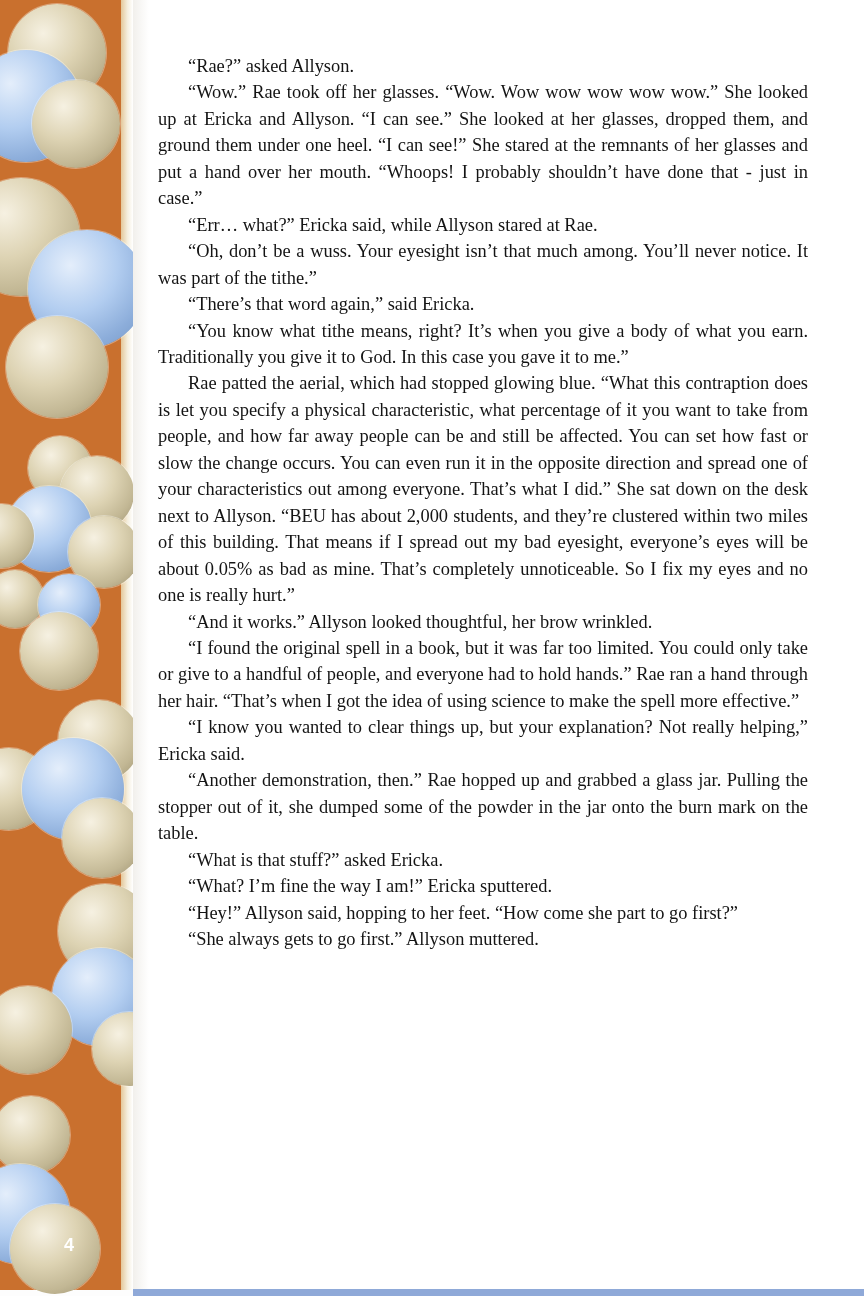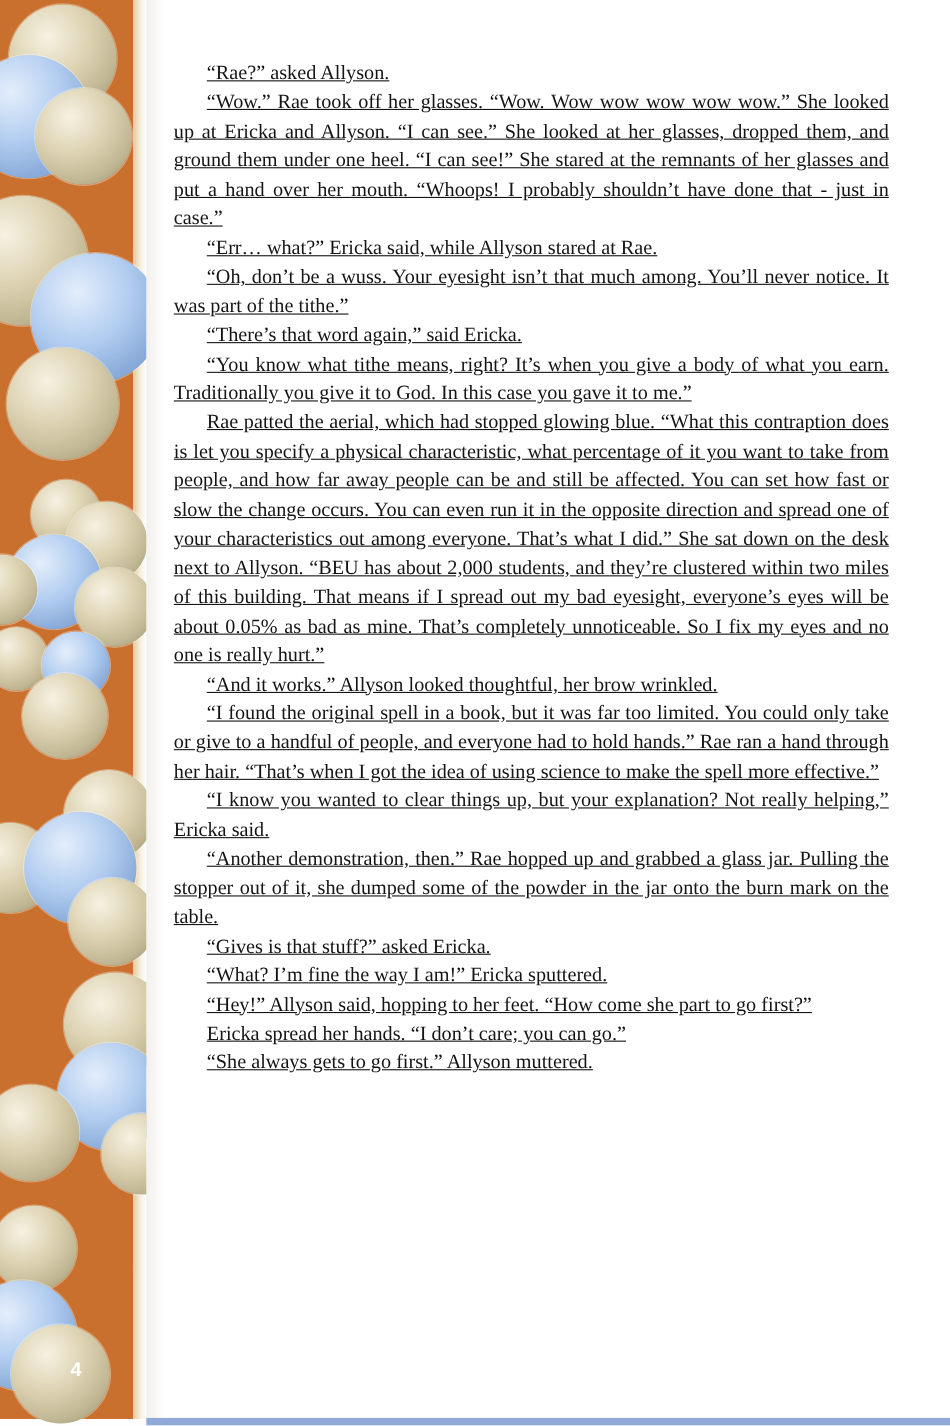--- a/index.html
+++ b/index.html
@@ -34,21 +34,21 @@
   .wm-big{font-size:48px;letter-spacing:1px;}
   .atom{position:absolute;border-radius:50%;
         background:radial-gradient(circle at 38% 32%, rgba(150,180,220,.45), rgba(90,125,185,.40) 70%, rgba(70,100,160,.40));
         display:flex;align-items:center;justify-content:center;
         font-family:"DejaVu Sans", sans-serif;color:rgba(255,255,255,.75);font-size:30px;}
   .arrow-wm{position:absolute;}
 
   
   .text-block{position:absolute;left:158px;top:53px;width:650px;z-index:2;}
   .para{margin:0;text-indent:30px;text-align:justify;color:#141414;
-        font:18.4px/26.45px "Liberation Serif", serif;text-decoration:underline;}
+        font:18.4px/26.45px "Liberation Serif", serif;}
 
   
   .bottom-strip{position:absolute;left:133px;right:0;bottom:0;height:7px;background:#8fa9d8;}
 </style>
 </head>
 <body>
 
 <div class="page">
 
   <div class="watermarks">
@@ -103,24 +103,23 @@
         <p class="para">“Wow.” Rae took off her glasses. “Wow. Wow wow wow wow wow.” She looked up at Ericka and Allyson. “I can see.” She looked at her glasses, dropped them, and ground them under one heel. “I can see!” She stared at the remnants of her glasses and put a hand over her mouth. “Whoops! I probably shouldn’t have done that - just in case.”</p>
         <p class="para">“Err… what?” Ericka said, while Allyson stared at Rae.</p>
         <p class="para">“Oh, don’t be a wuss. Your eyesight isn’t that much among. You’ll never notice. It was part of the tithe.”</p>
         <p class="para">“There’s that word again,” said Ericka.</p>
         <p class="para">“You know what tithe means, right? It’s when you give a body of what you earn. Traditionally you give it to God. In this case you gave it to me.”</p>
         <p class="para">Rae patted the aerial, which had stopped glowing blue. “What this contraption does is let you specify a physical characteristic, what percentage of it you want to take from people, and how far away people can be and still be affected. You can set how fast or slow the change occurs. You can even run it in the opposite direction and spread one of your characteristics out among everyone. That’s what I did.” She sat down on the desk next to Allyson. “BEU has about 2,000 students, and they’re clustered within two miles of this building. That means if I spread out my bad eyesight, everyone’s eyes will be about 0.05% as bad as mine. That’s completely unnoticeable. So I fix my eyes and no one is really hurt.”</p>
         <p class="para">“And it works.” Allyson looked thoughtful, her brow wrinkled.</p>
         <p class="para">“I found the original spell in a book, but it was far too limited. You could only take or give to a handful of people, and everyone had to hold hands.” Rae ran a hand through her hair. “That’s when I got the idea of using science to make the spell more effective.”</p>
         <p class="para">“I know you wanted to clear things up, but your explanation? Not really helping,” Ericka said.</p>
         <p class="para">“Another demonstration, then.” Rae hopped up and grabbed a glass jar. Pulling the stopper out of it, she dumped some of the powder in the jar onto the burn mark on the table.</p>
-        <p class="para">“Gives is that stuff?” asked Ericka.</p>
+        <p class="para">“What is that stuff?” asked Ericka.</p>
         <p class="para">“What? I’m fine the way I am!” Ericka sputtered.</p>
         <p class="para">“Hey!” Allyson said, hopping to her feet. “How come she part to go first?”</p>
-        <p class="para">Ericka spread her hands. “I don’t care; you can go.”</p>
         <p class="para">“She always gets to go first.” Allyson muttered.</p>
       </div>
   </div>
 
   <aside class="sidebar">
     <div class="sidebar-orange"></div>
     <div class="sidebar-edge"></div>
     <div id="spheres">
         <div class="sphere sphere-tan" style="left: 8px; top: 4px; width: 98px; height: 98px;"></div>
         <div class="sphere sphere-blue" style="left: -30px; top: 50px; width: 112px; height: 112px;"></div>

